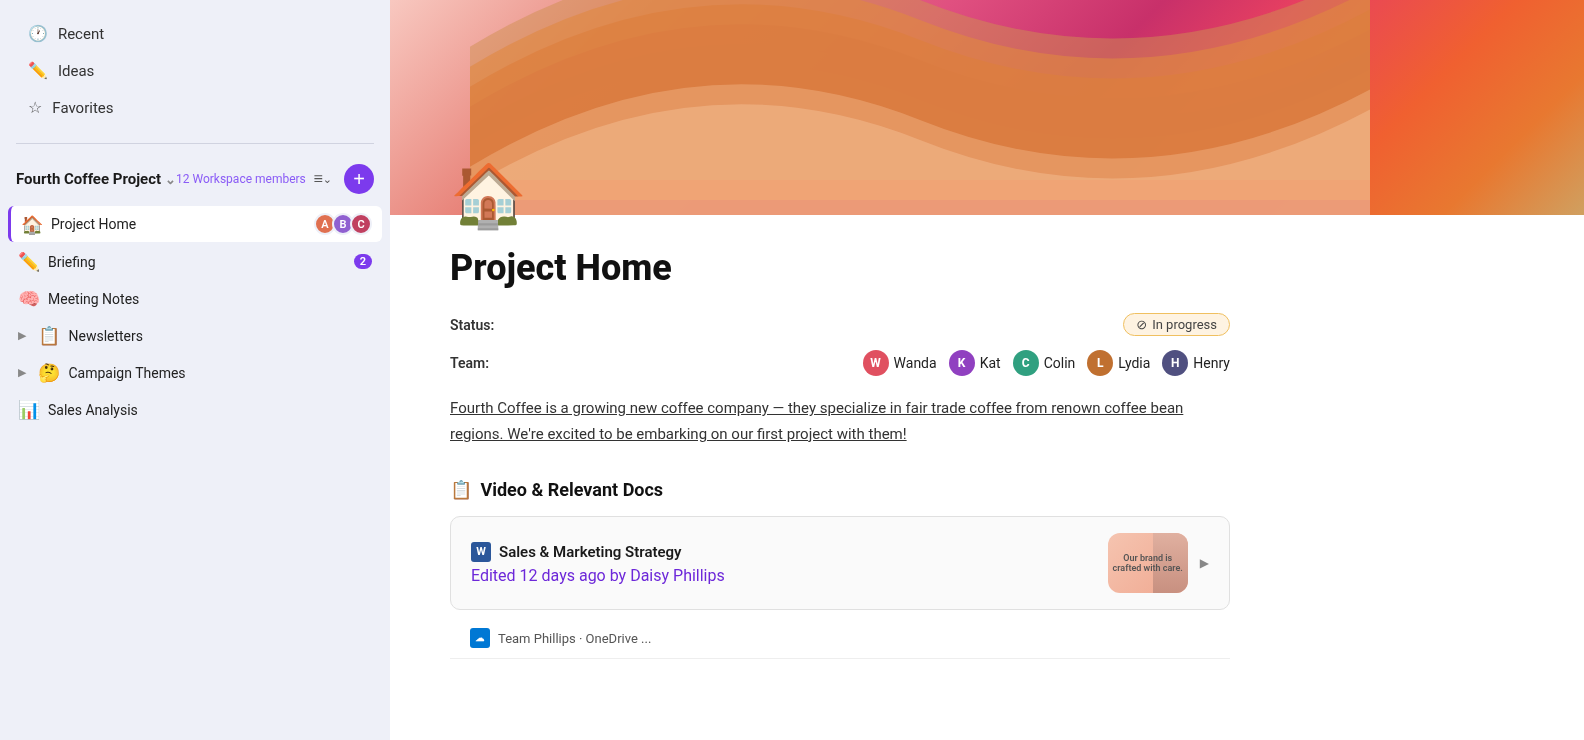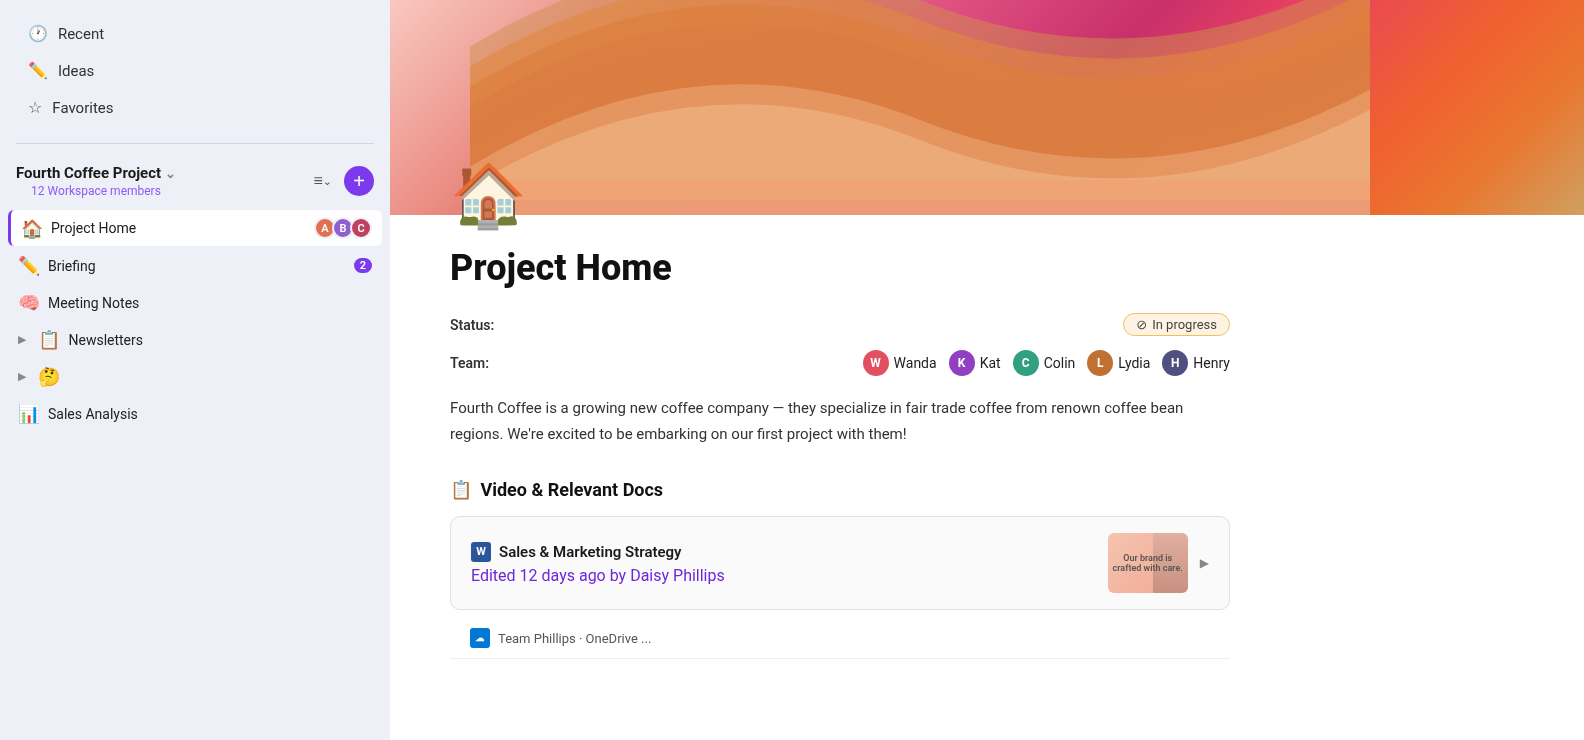--- a/index.html
+++ b/index.html
@@ -46,22 +46,21 @@
 
     .workspace-header {
       padding: 12px 16px 8px 16px;
       display: flex;
       align-items: center;
       justify-content: space-between;
     }
 
     .workspace-title-block {
       display: flex;
-      flex-direction: column;
-      align-items: center;
+      flex-direction: row;
     }
 
     .workspace-name {
       font-size: 15px;
       font-weight: 700;
       color: #1a1a1a;
       display: flex;
       align-items: center;
       gap: 4px;
     }
@@ -265,20 +264,21 @@
       font-weight: 700;
       color: #fff;
     }
 
     .description-text {
       font-size: 15px;
       color: #333;
       line-height: 1.7;
       margin: 20px 0 32px 0;
       max-width: 740px;
+      text-decoration: underline;
     }
 
     .section-heading {
       font-size: 18px;
       font-weight: 700;
       color: #111;
       margin-bottom: 16px;
       display: flex;
       align-items: center;
       gap: 8px;
@@ -311,21 +311,21 @@
 
     .doc-card-meta {
       font-size: 16px;
       color: #6d28d9;
     }
 
     .doc-card-thumb {
       width: 80px;
       height: 60px;
       background: linear-gradient(135deg, #f5c4b0, #f0a890);
-      border-radius: 6px;
+      border-radius: 12px;
       display: flex;
       align-items: center;
       justify-content: center;
       font-size: 11px;
       color: #666;
       text-align: center;
       padding: 4px;
       position: relative;
       overflow: hidden;
     }
@@ -432,20 +432,21 @@
 
     <div class="page-item">
       <span class="page-item-expand">▶</span>
       <span class="page-item-icon">📋</span>
       <span class="page-item-label">Newsletters</span>
     </div>
 
     <div class="page-item">
       <span class="page-item-expand">▶</span>
       <span class="page-item-icon">🤔</span>
+      <span class="page-item-label">Campaign Themes</span>
     </div>
 
     <div class="page-item">
       <span class="page-item-icon">📊</span>
       <span class="page-item-label">Sales Analysis</span>
     </div>
 
   </div>
 </div>
 

